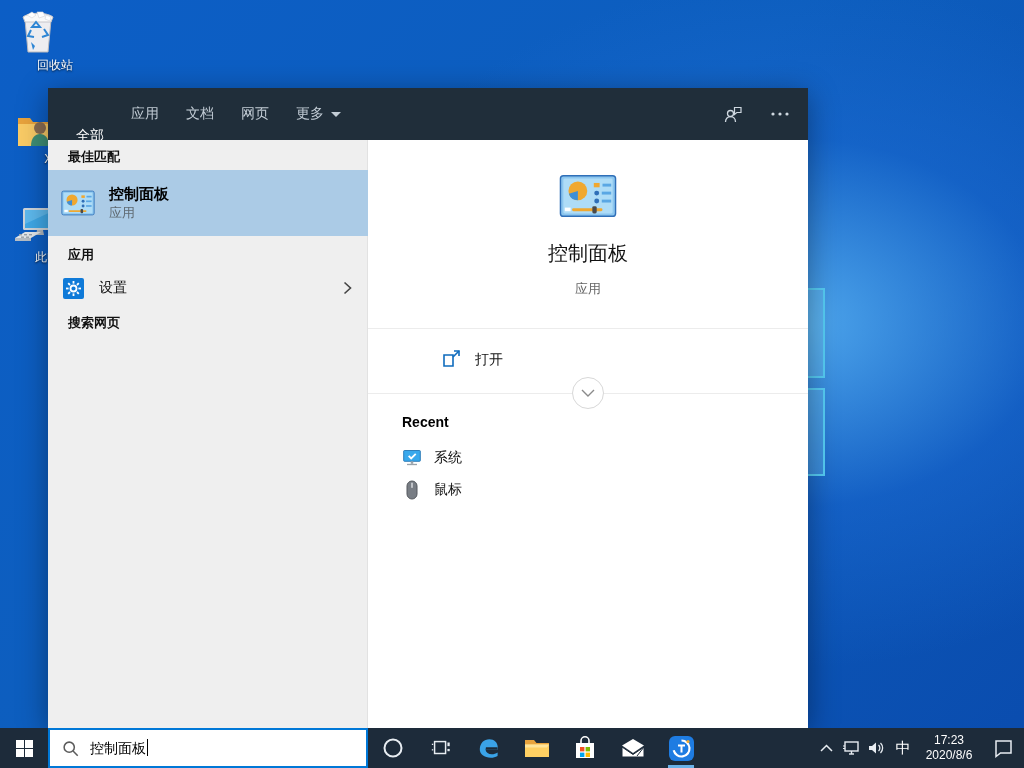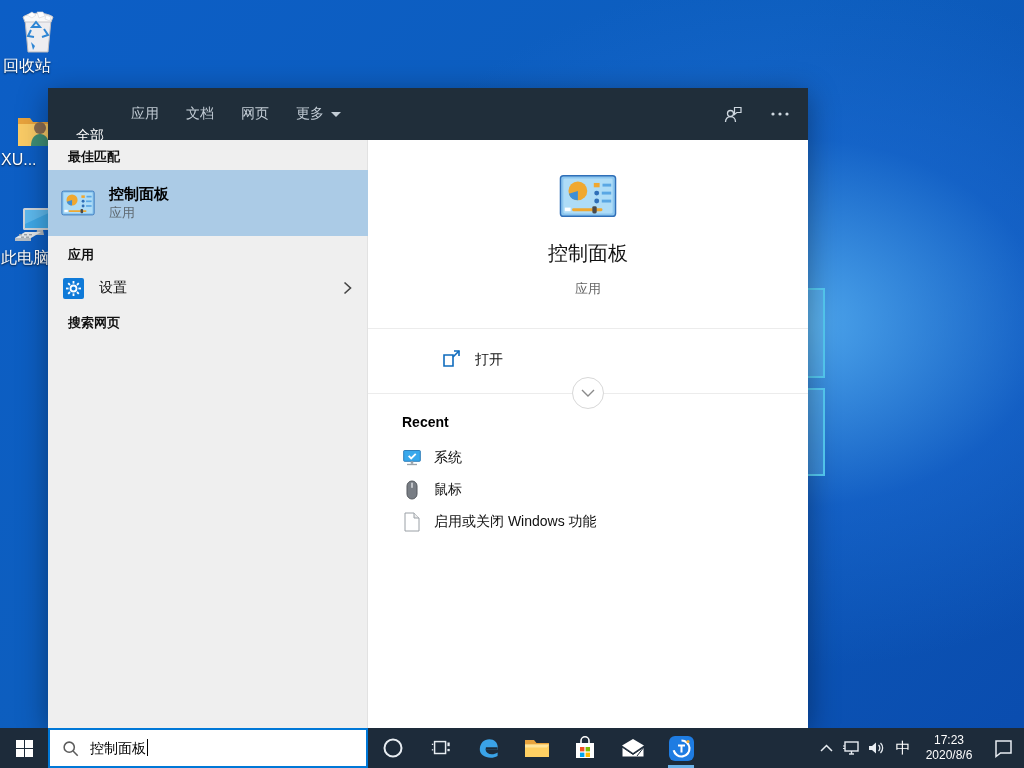--- a/index.html
+++ b/index.html
@@ -12,21 +12,21 @@
   
   #wallpaper { left:0; top:0; width:1024px; height:768px;
     background:
       radial-gradient(620px 460px at 78% 42%, rgba(90,180,245,.85) 0%, rgba(30,110,215,.45) 40%, rgba(10,70,180,0) 75%),
       linear-gradient(135deg,#0c5ec6 0%,#0d5ebe 45%,#0a4cae 100%); }
   .wall-pane { border:2px solid #56cdf5; background:rgba(130,215,250,.28); }
   .pane1 { left:806px; top:288px; width:19px; height:90px; }
   .pane2 { left:806px; top:388px; width:19px; height:88px; }
 
   
-  .dicon { width:70px; text-align:left; color:#fff; font-size:16px;
+  .dicon { width:70px; text-align:right; color:#fff; font-size:12px;
     text-shadow:0 1px 2px rgba(0,0,0,.8); }
   .dicon svg { display:block; margin:0 auto 3px; }
   .dicon .dlabel { display:block; line-height:13px; }
 
   
   #panel { left:48px; top:88px; width:760px; height:640px;
     box-shadow:0 6px 28px rgba(0,0,0,.38); }
   #panel-header { left:0; top:0; width:760px; height:52px; background:#202e3a;
     display:flex; align-items:center; padding-left:28px; }
   .tab { position:relative; height:52px; display:flex; align-items:center;
@@ -311,29 +311,20 @@
             <svg width="22" height="20" viewBox="0 0 24 22">
               <rect x="2" y="2" width="20" height="13" rx="1" fill="#39a8ec" stroke="#1b6fae"></rect>
               <path d="M8 8.5 l3 3 5.5 -5.5" fill="none" stroke="#fff" stroke-width="2.2"></path>
               <rect x="10.5" y="15" width="3" height="3" fill="#9aa3ab"></rect>
               <rect x="6" y="18" width="12" height="1.6" fill="#9aa3ab"></rect>
             </svg>
           </span>
           <span class="row-label">系统</span>
         </div>
 
-        <div class="abs recent-row rr3">
-          <span class="row-icon">
-            <svg width="16" height="20" viewBox="0 0 16 20">
-              <path d="M1 1 h9 l5 5 v13 h-14 z" fill="#fff" stroke="#9aa0a6"></path>
-              <path d="M10 1 v5 h5" fill="#ececec" stroke="#9aa0a6"></path>
-            </svg>
-          </span>
-          <span class="row-label">启用或关闭 Windows 功能</span>
-        </div>
       </div>
     </div>
   </div>
 
   <div id="taskbar" class="abs">
 
     <div id="start-btn" class="tb-btn">
       <svg width="17" height="17" viewBox="0 0 17 17">
         <rect x="0" y="0" width="8" height="8" fill="#fff"></rect>
           <rect x="9" y="0" width="8" height="8" fill="#fff"></rect>

